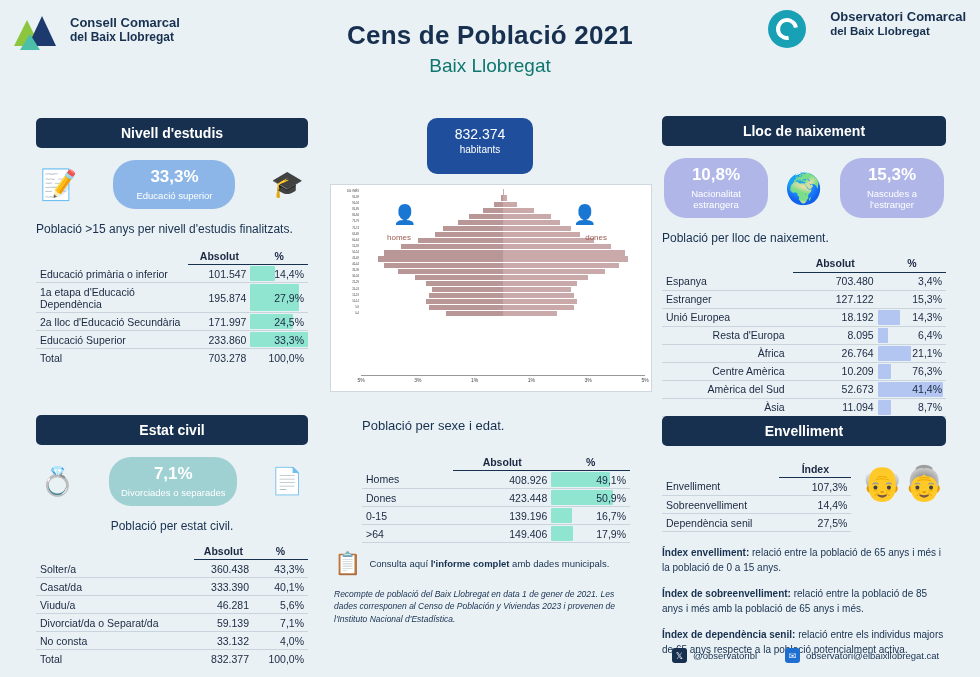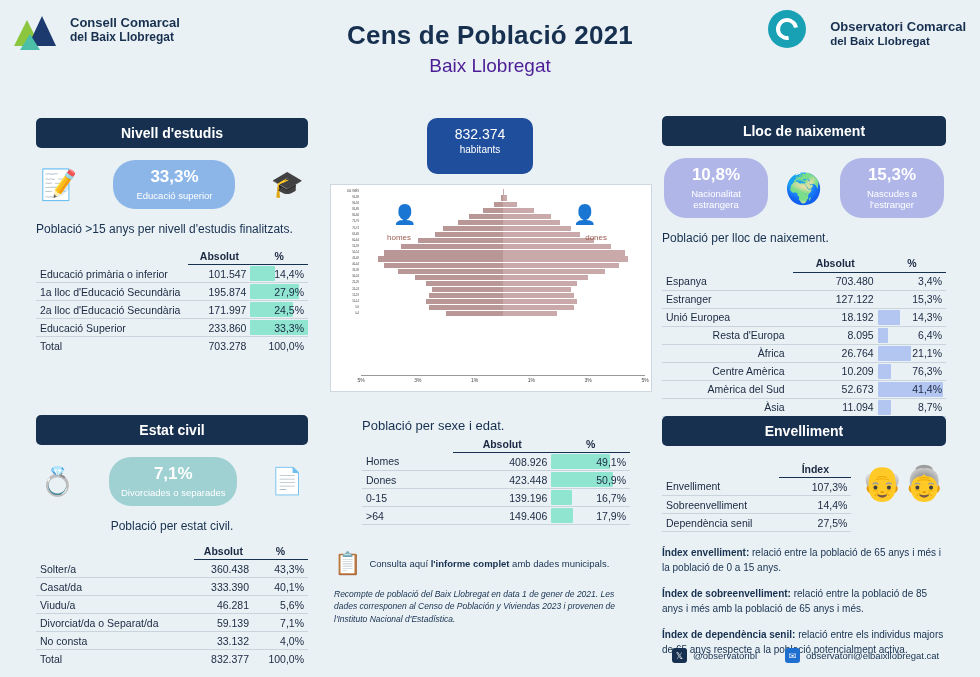--- a/index.html
+++ b/index.html
@@ -20,31 +20,31 @@
   .logo-left .mark .t1 { position:absolute; left:0; bottom:4px; width:0;height:0;
       border-left:13px solid transparent; border-right:13px solid transparent; border-bottom:26px solid #8cc63f; }
   .logo-left .mark .t2 { position:absolute; left:14px; bottom:4px; width:0;height:0;
       border-left:14px solid transparent; border-right:14px solid transparent; border-bottom:30px solid #1c3a6e; }
   .logo-left .mark .t3 { position:absolute; left:6px; bottom:0px; width:0;height:0;
       border-left:10px solid transparent; border-right:10px solid transparent; border-bottom:16px solid #4bbfa8; }
   .logo-left .txt { line-height:1.15; }
   .logo-left .txt .l1 { font-size:13px; font-weight:bold; color:#17304f; }
   .logo-left .txt .l2 { font-size:12px; font-weight:bold; color:#17304f; }
 
-  .logo-right { position:absolute; right:14px; top:10px; display:flex; align-items:flex-end; gap:24px; }
+  .logo-right { position:absolute; right:14px; top:10px; display:flex; align-items:flex-start; gap:24px; }
   .logo-right .circ { width:38px;height:38px;border-radius:50%;background:#18a0b5;
       display:flex;align-items:center;justify-content:center; }
   .logo-right .circ .inner { width:22px;height:22px;border-radius:50%;border:4px solid #fff;border-right-color:transparent; transform:rotate(35deg); }
   .logo-right .txt { line-height:1.15; text-align:left; }
   .logo-right .txt .l1 { font-size:13px; font-weight:bold; color:#17304f; }
   .logo-right .txt .l2 { font-size:11.5px; font-weight:bold; color:#17304f; }
 
   .maintitle { position:absolute; left:0; right:0; top:20px; text-align:center; }
   .maintitle .t1 { font-size:26px; font-weight:bold; color:#17304f; letter-spacing:.2px; }
-  .maintitle .t2 { font-size:19px; color:#4c1d95; margin-top:4px; }
+  .maintitle .t2 { font-size:19px; color:#0f766e; margin-top:4px; }
 
   
   .sec-head {
     background:#17304f; color:#fff; border-radius:5px;
     text-align:center; font-size:14px; font-weight:bold; padding:7px 0;
   }
 
   
   .pill { border-radius:22px; text-align:center; color:#fff; padding:8px 10px; }
   .pill .big { font-size:17px; font-weight:bold; line-height:1.1; }
@@ -84,21 +84,21 @@
   .pyr .plot { position:absolute; left:30px; right:6px; top:4px; bottom:16px; }
   .pyr .row { position:relative; height:6.1px; }
   .pyr .bl { position:absolute; right:50%; height:5.2px; top:0.4px; background:#b99797; }
   .pyr .br { position:absolute; left:50%; height:5.2px; top:0.4px; background:#c9a9a9; }
   .pyr .xaxis { position:absolute; left:30px; right:6px; bottom:4px; height:12px; border-top:1px solid #999; }
   .pyr .xaxis span { position:absolute; top:1px; font-size:5px; color:#444; transform:translateX(-50%); }
   .pyr .ico { position:absolute; font-size:19px; color:#17304f; }
   .pyr .lab { position:absolute; font-size:8px; color:#9b5b4f; }
 
   .centre-sub { position:absolute; left:362px; top:418px; width:268px; }
-  .centre-sub .ttl { font-size:13px; color:#17304f; margin-bottom:2px; }
+  .centre-sub .ttl { font-size:13px; color:#17304f; margin-bottom:20px; }
 
   .note { position:absolute; left:334px; top:548px; width:300px; font-size:8.5px; color:#17304f; line-height:1.45; }
   .note .consulta { display:flex; align-items:center; gap:8px; margin-bottom:8px; }
   .note .consulta .txt { font-size:9.5px; }
   .note .ital { font-style:italic; }
 
   
   .right { position:absolute; left:662px; top:116px; width:284px; }
   .right2 { position:absolute; left:662px; top:416px; width:284px; }
 
@@ -165,21 +165,21 @@
         <th class="blank" style="width:56%"></th>
         <th>Absolut</th>
         <th>%</th>
       </tr>
       <tr class="rowline">
         <td class="lbl">Educació primària o inferior</td>
         <td class="num">101.547</td>
         <td class="pct"><div class="bar" style="width:43%"></div><span class="v">14,4%</span></td>
       </tr>
       <tr class="rowline">
-        <td class="lbl">1a lloc d'Educació Secundària</td>
+        <td class="lbl">1a etapa d'Educació Dependència</td>
         <td class="num">195.874</td>
         <td class="pct"><div class="bar" style="width:84%"></div><span class="v">27,9%</span></td>
       </tr>
       <tr class="rowline">
         <td class="lbl">2a lloc d'Educació Secundària</td>
         <td class="num">171.997</td>
         <td class="pct"><div class="bar" style="width:74%"></div><span class="v">24,5%</span></td>
       </tr>
       <tr class="rowline">
         <td class="lbl">Educació Superior</td>

